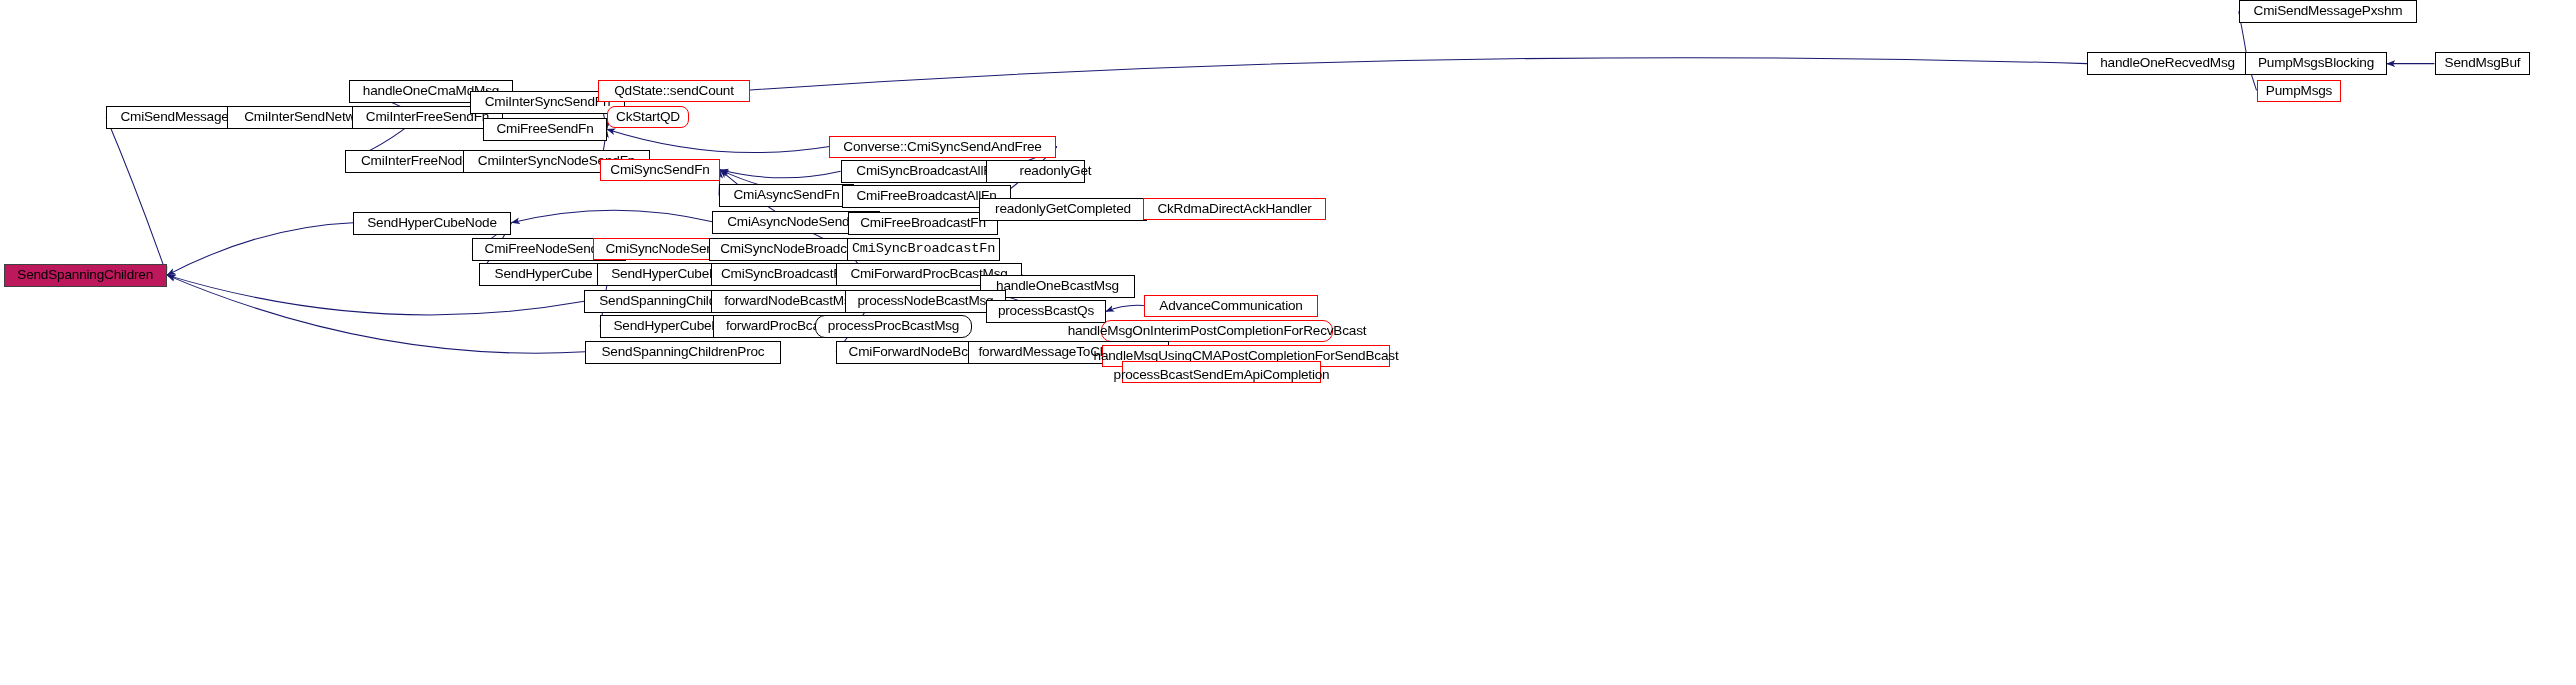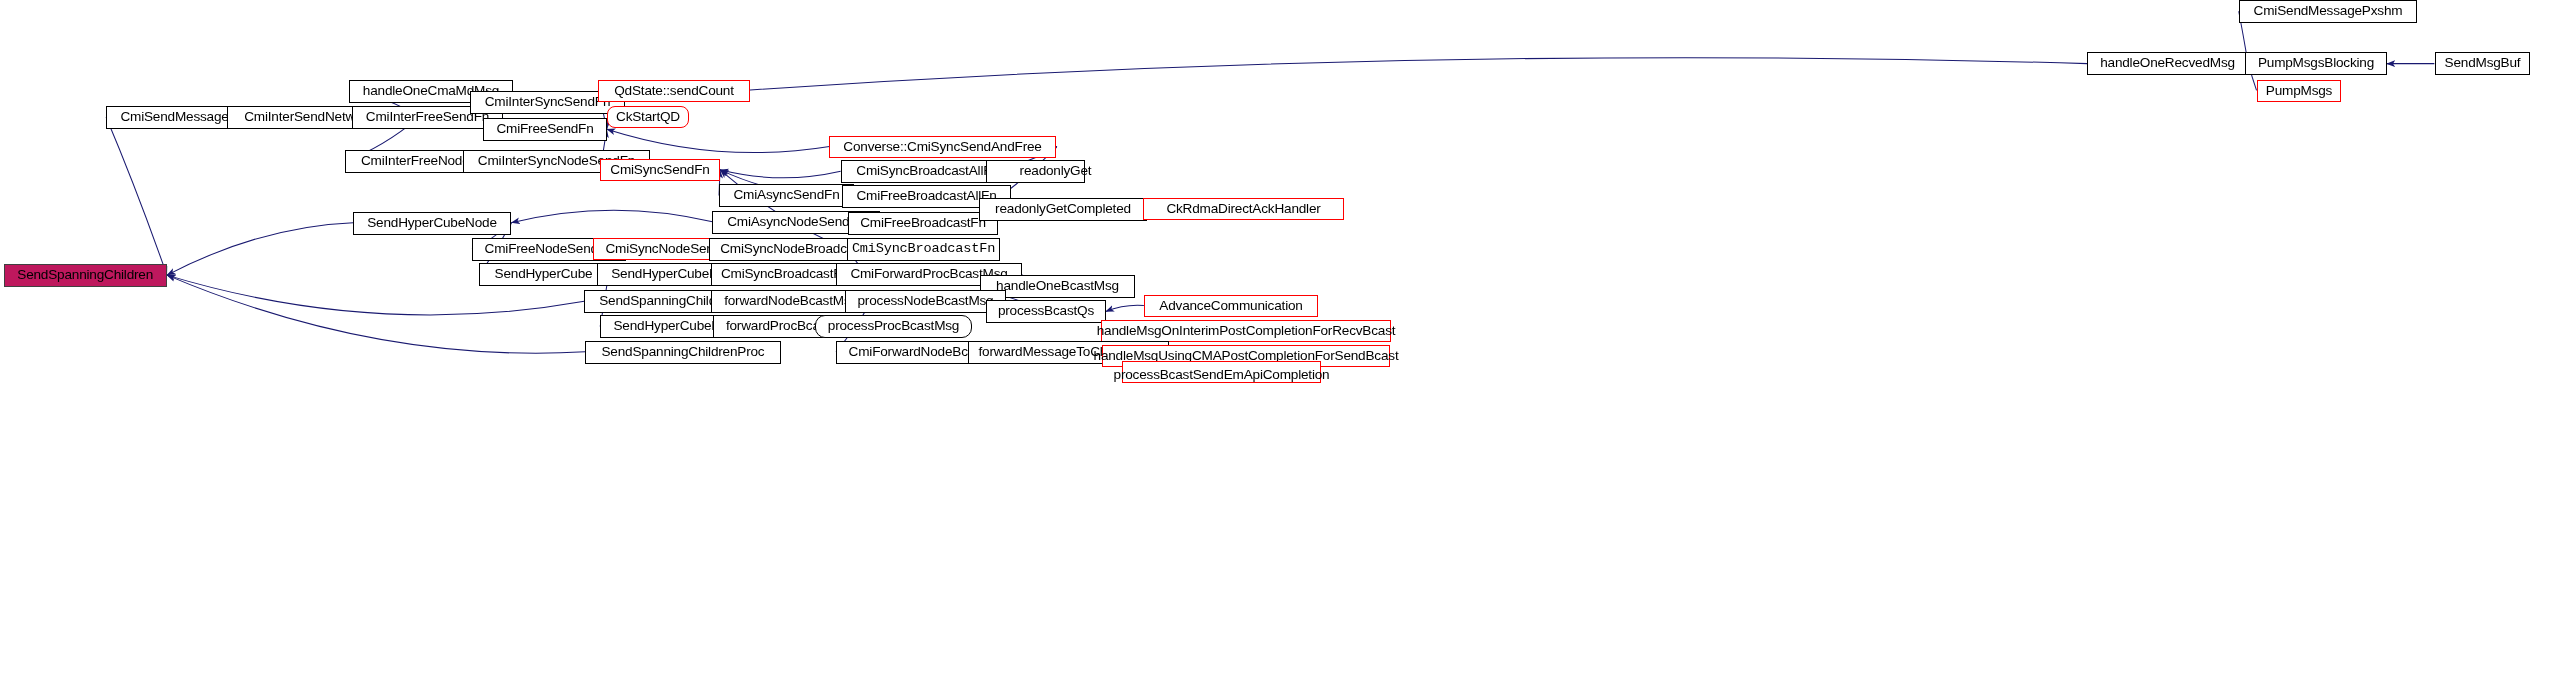--- a/index.html
+++ b/index.html
@@ -132,21 +132,21 @@
       </div>
       <div class="node" style="left: 712px; top: 211px; width: 168px; height: 22.5px;">
         <span>CmiAsyncNodeSendFn</span>
       </div>
       <div class="node" style="left: 848px; top: 212px; width: 150px; height: 22.5px;">
         <span>CmiFreeBroadcastFn</span>
       </div>
       <div class="node" style="left: 979px; top: 198px; width: 168px; height: 22.5px;">
         <span>readonlyGetCompleted</span>
       </div>
-      <div class="node red" style="left: 1143px; top: 198px; width: 201px; height: 21.5px;">
+      <div class="node red" style="left: 1143px; top: 198px; width: 183px; height: 21.5px;">
         <span>CkRdmaDirectAckHandler</span>
       </div>
       <div class="node" style="left: 472px; top: 238px; width: 154px; height: 22.5px;">
         <span>CmiFreeNodeSendFn</span>
       </div>
       <div class="node red" style="left: 593px; top: 238px; width: 156px; height: 21.5px;">
         <span>CmiSyncNodeSendFn</span>
       </div>
       <div class="node" style="left: 709px; top: 238px; width: 182px; height: 22.5px;">
         <span>CmiSyncNodeBroadcastFn</span>
@@ -186,21 +186,21 @@
       </div>
       <div class="node" style="left: 600px; top: 315px; width: 152px; height: 22.5px;">
         <span>SendHyperCubeProc</span>
       </div>
       <div class="node" style="left: 713px; top: 315px; width: 155px; height: 22.5px;">
         <span>forwardProcBcastMsg</span>
       </div>
       <div class="node" style="left: 815px; top: 315px; width: 157px; height: 22.5px; border-radius: 10px;">
         <span>processProcBcastMsg</span>
       </div>
-      <div class="node red" style="left: 1101px; top: 320px; width: 290px; height: 21.5px;">
+      <div class="node red" style="left: 1101px; top: 320px; width: 232px; height: 21.5px; border-radius: 10px;">
         <span>handleMsgOnInterimPostCompletionForRecvBcast</span>
       </div>
       <div class="node" style="left: 585px; top: 341px; width: 196px; height: 22.5px;">
         <span>SendSpanningChildrenProc</span>
       </div>
       <div class="node" style="left: 836px; top: 341px; width: 187px; height: 22.5px;">
         <span>CmiForwardNodeBcastMsg</span>
       </div>
       <div class="node" style="left: 968px; top: 341px; width: 201px; height: 22.5px;">
         <span>forwardMessageToChildNodes</span>

